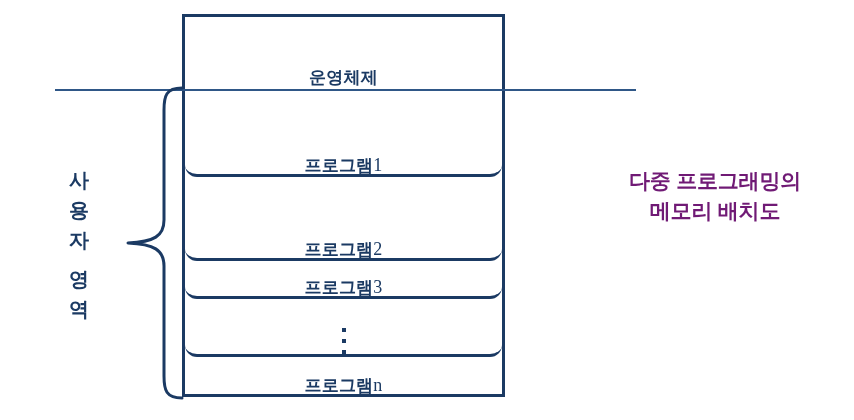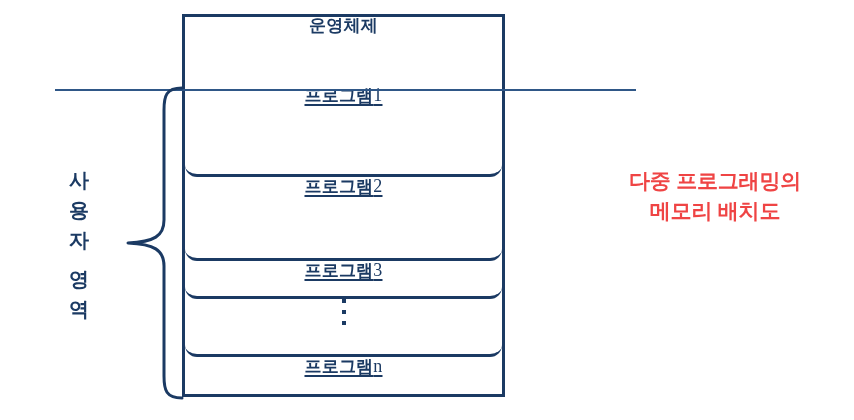--- a/index.html
+++ b/index.html
@@ -32,21 +32,21 @@
     border: 3px solid #1b3a63;
     background: #ffffff;
     display: flex;
     flex-direction: column;
   }
 
   .mem-row {
     position: relative;
     box-sizing: border-box;
     display: flex;
-    align-items: flex-start;
+    align-items: flex-end;
     justify-content: center;
     border-bottom: 3px solid #1b3a63;
     color: #1b3a63;
     border-radius: 12px;
   }
   .mem-row:last-child { border-bottom: none; }
 
   
   .mem-row.row-os { border-bottom: none; }
 
@@ -123,21 +123,21 @@
   .vert-label span.char:last-child { margin-bottom: 0; }
   .vert-label span.gap { height: 9px; }
 
   
   .caption {
     position: absolute;
     left: 586px;
     top: 166px;
     width: 258px;
     text-align: center;
-    color: #ef4444;
+    color: #701a75;
     font-size: 21px;
     font-weight: bold;
     line-height: 1.45;
     letter-spacing: -0.2px;
   }
   .caption .cap-line { display: block; white-space: nowrap; }
 </style>
 </head>
 <body>
 

